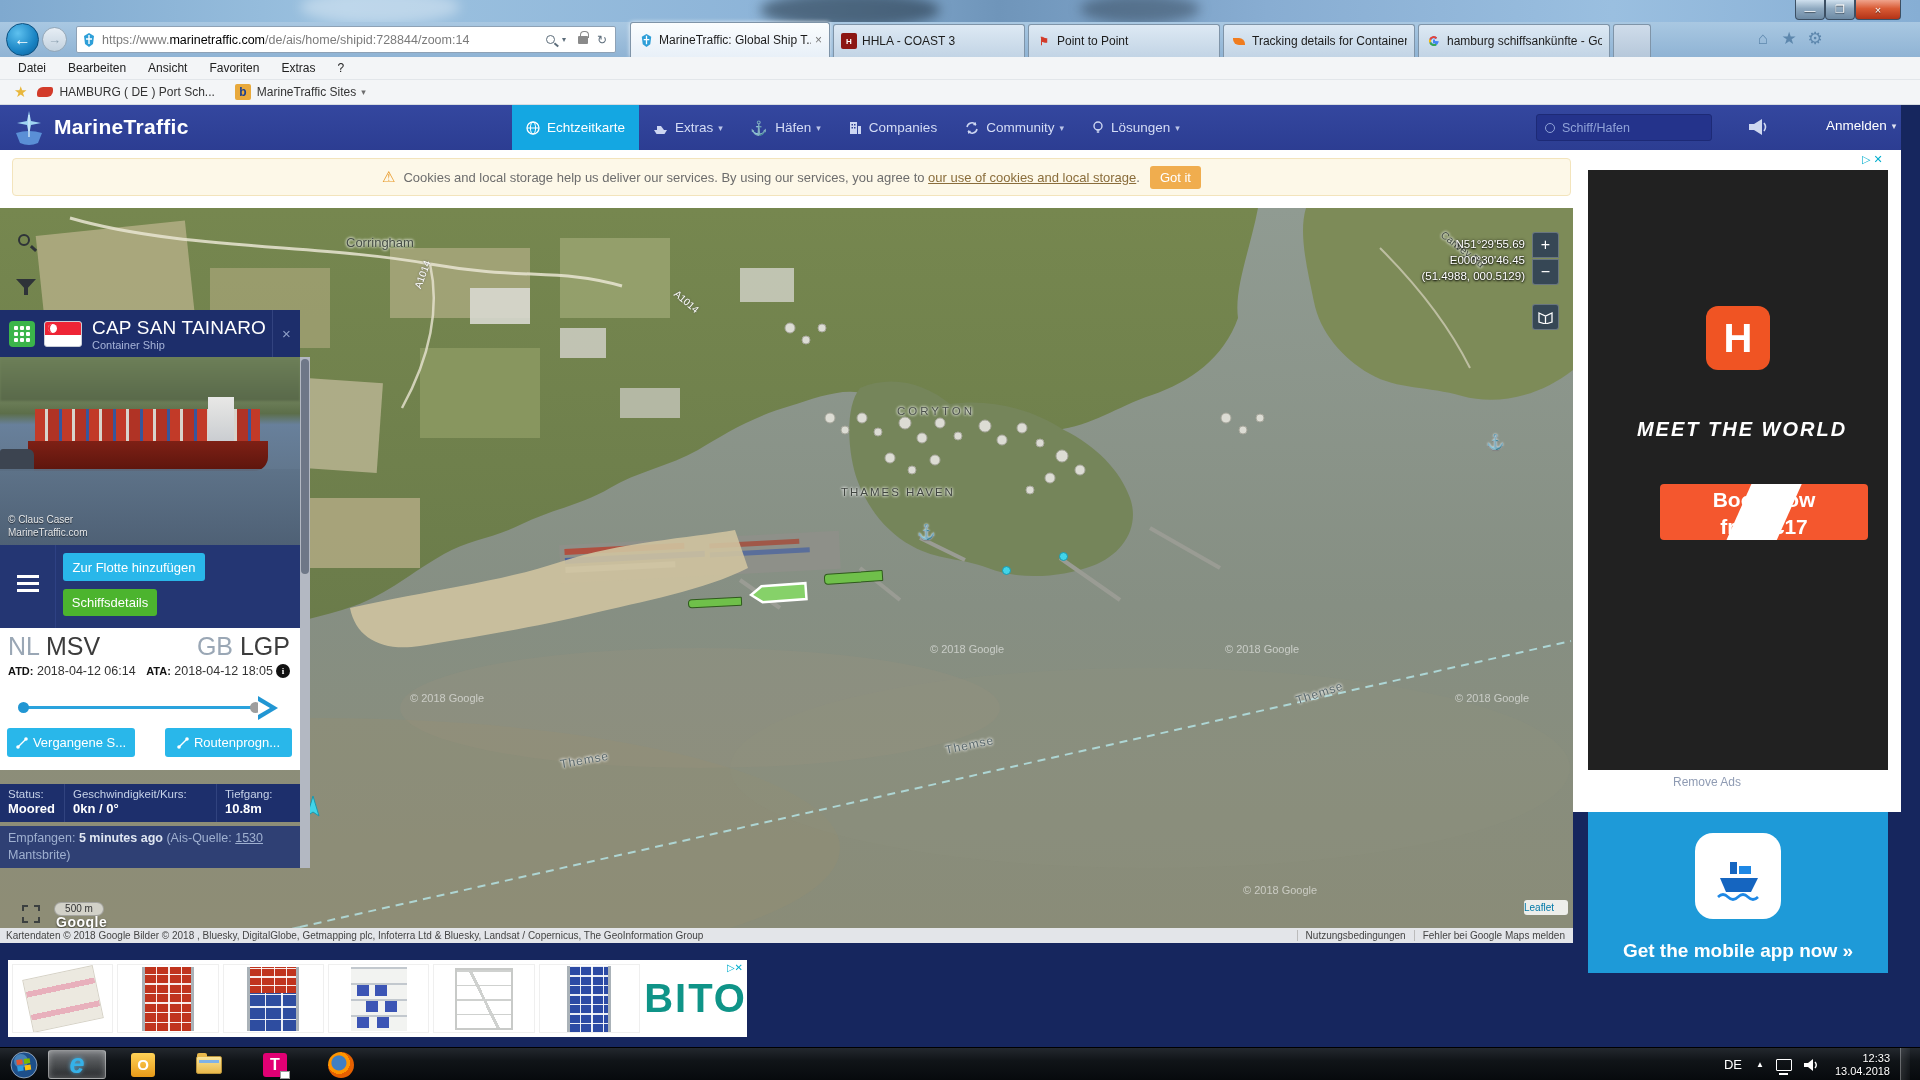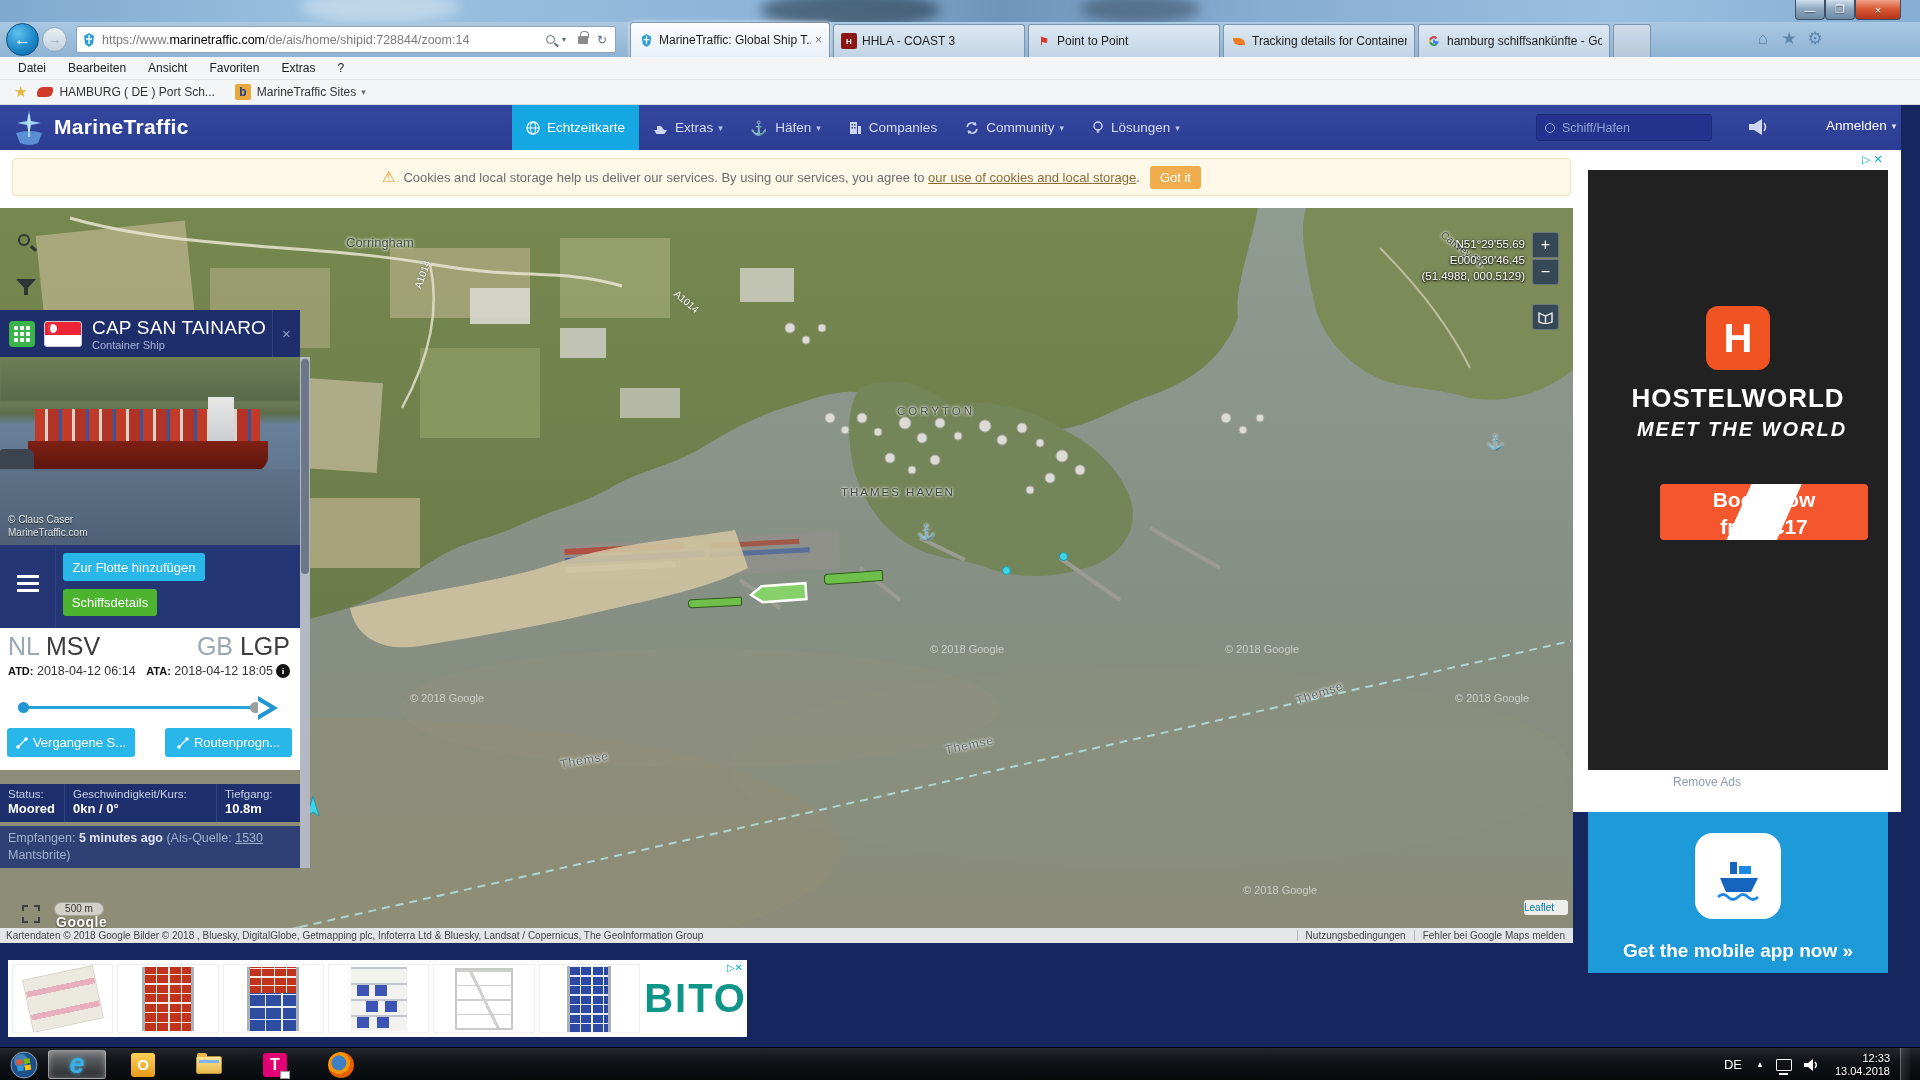--- a/index.html
+++ b/index.html
@@ -531,21 +531,20 @@
   </div>
   <div class="a pscroll">
     <div style="position:absolute;left:1px;top:2px;width:8px;height:215px;background:#6e7787;border-radius:4px"></div>
   </div>
 
   <div class="a adch" style="left:1862px;top:48px;font-size:11px">
     <span>▷</span> <span>✕</span>
   </div>
   <div class="a adbox">
     <div class="a" style="left:118px;top:136px;width:64px;height:64px;background:#f05423;border-radius:12px;color:#fff;font-size:40px;font-weight:bold;display:flex;align-items:center;justify-content:center">H</div>
-    <div class="a" style="left:0;top:213px;width:300px;text-align:center;color:#fff;font-size:26px;font-weight:bold;letter-spacing:1px">HOSTELWORLD</div>
     <div class="a hw-script" style="left:0;top:248px;width:308px;text-align:center;color:#fff;font-size:20px">MEET THE WORLD</div>
     <div class="ctab ctabtn">
       <div>Book Now</div>
       <div>from €17</div>
       <div style="position:absolute;left:78px;top:-20px;width:46px;height:110px;background:#fff;transform:rotate(24deg)"></div>
     </div>
   </div>
   <div class="a" style="left:1573px;top:670px;width:268px;text-align:center;color:#8f9bb3;font-size:12px">Remove Ads</div>
 
   <div class="a appad">

